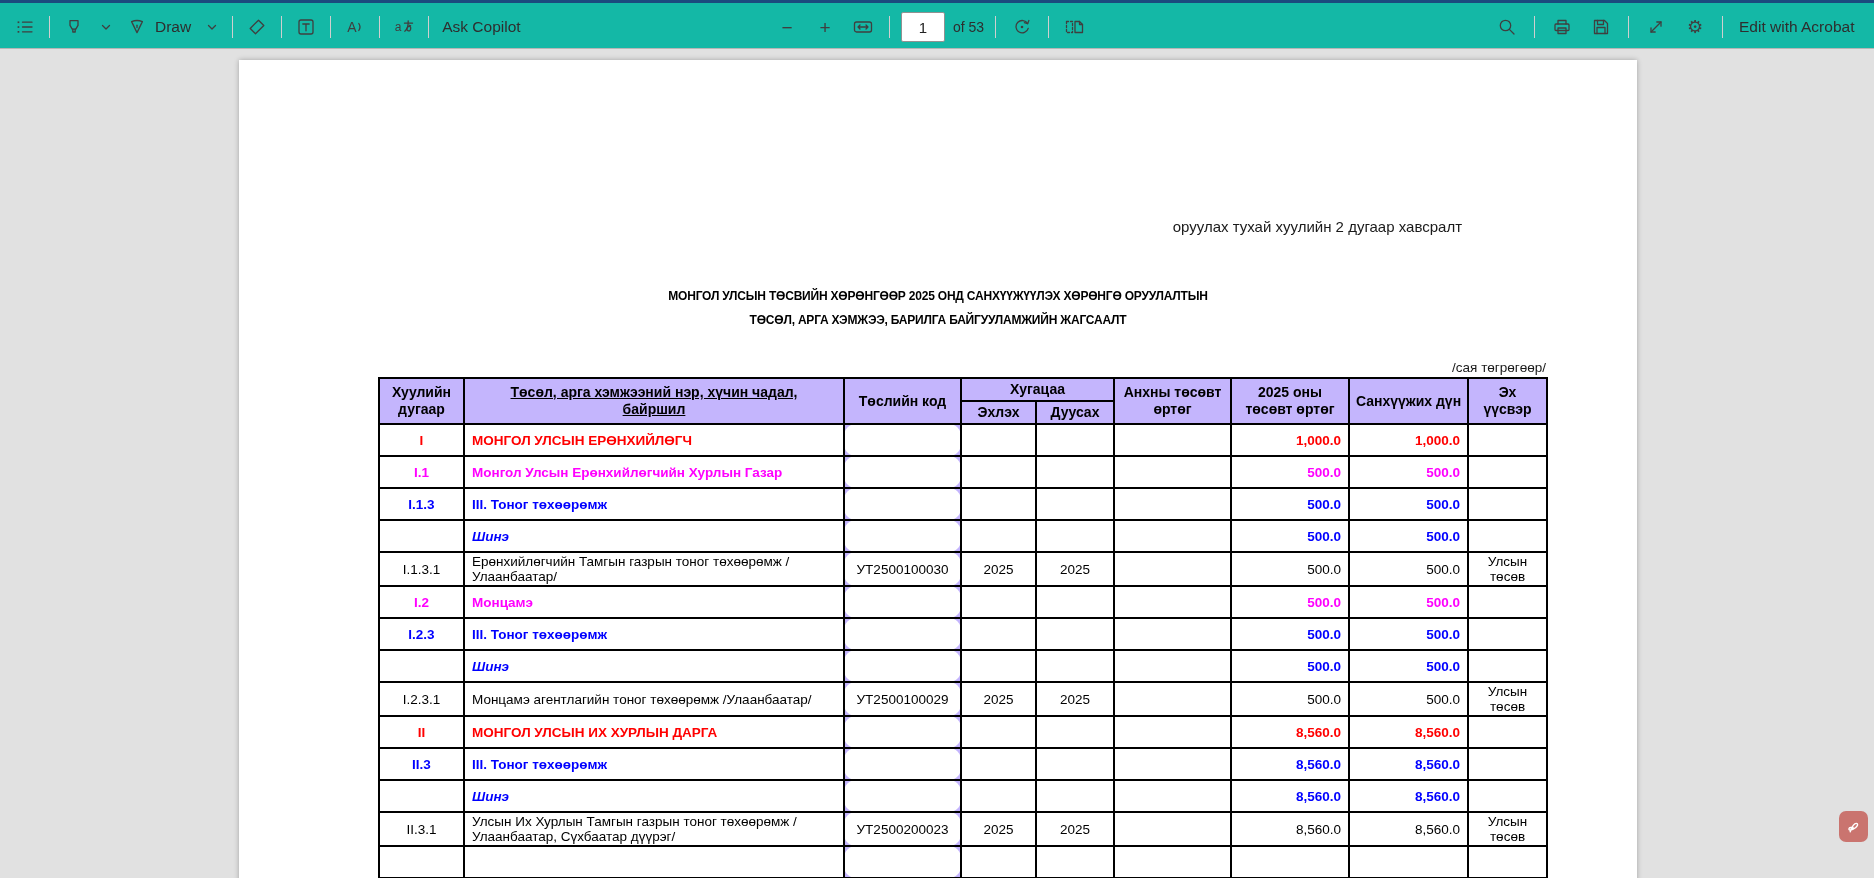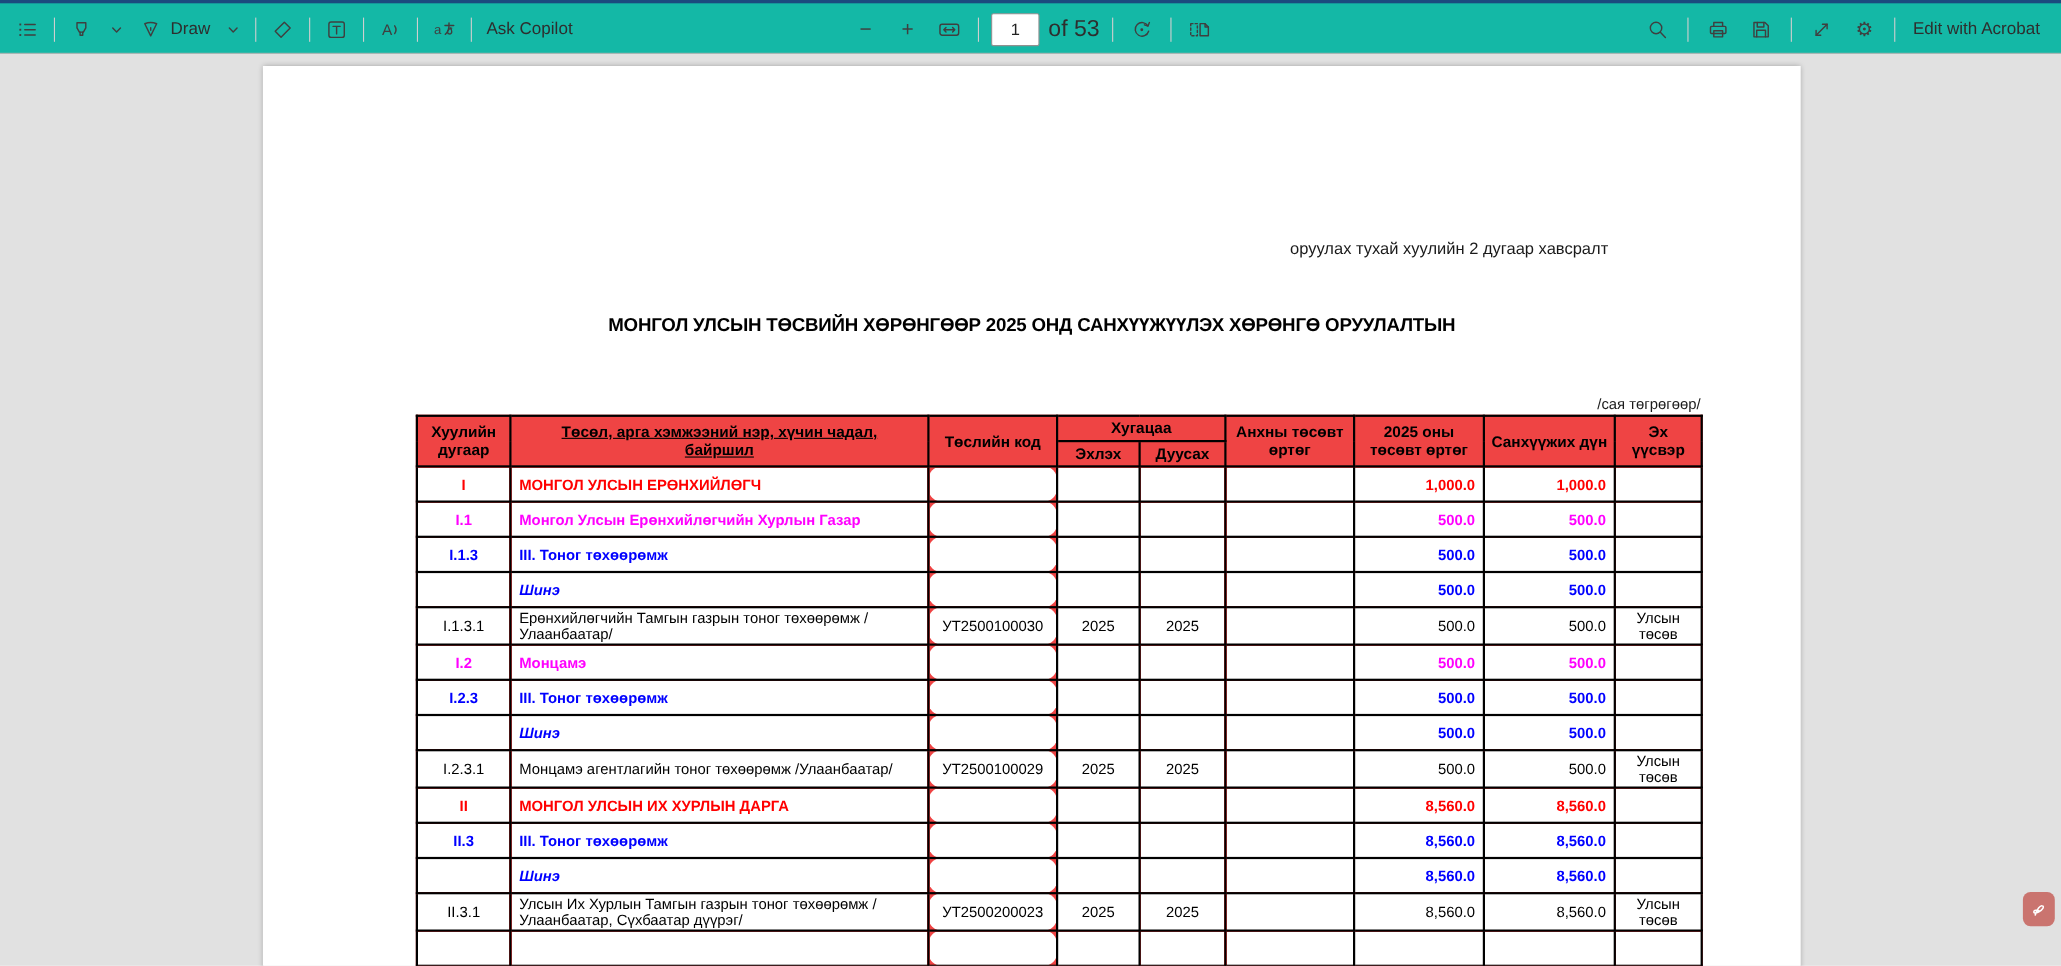--- a/index.html
+++ b/index.html
@@ -30,45 +30,45 @@
   }
   .tb-sep { width:1px; height:22px; background:#cfcfcf; margin:0 3px; flex:0 0 1px; }
   .ic { stroke:#3f3f3f; fill:none; stroke-width:1.3; stroke-linecap:round; stroke-linejoin:round; }
   .ic-fill { fill:#3f3f3f; stroke:none; }
   .glyph { font-size:19px; color:#3f3f3f; line-height:1; }
   .page-input {
     width:44px; height:30px; border:1px solid #919191; border-radius:2px;
     background:#fff; text-align:center; font-size:15px; color:#222;
     font-family:"Liberation Sans","DejaVu Sans",sans-serif;
   }
-  .tb-label { font-size:21px; color:#2e2e2e; }
+  .tb-label { font-size:14px; color:#2e2e2e; }
 
   
   .doc-page {
     position:absolute; left:239px; top:60px; width:1398px; height:1100px;
     background:#fff; box-shadow:0 0 5px rgba(0,0,0,.28);
   }
   .corner-note {
     position:absolute; top:156px; right:175px;
     font-size:15px; line-height:21px; color:#1a1a1a; text-align:right;
   }
   .doc-title {
     position:absolute; top:224px; left:0; width:100%;
-    text-align:center; font-weight:bold; font-size:17px; line-height:24px;
+    text-align:center; font-weight:bold; font-size:12px; line-height:24px;
     color:#000; letter-spacing:-0.2px;
   }
   .unit-note {
     position:absolute; top:300px; right:91px;
     font-size:13.5px; color:#1a1a1a;
   }
 
   
   .budget-table {
     position:absolute; left:139px; top:317px; width:1168px;
-    border-collapse:collapse; table-layout:fixed; background:#ef4444;
+    border-collapse:collapse; table-layout:fixed; background:#c4b5fd;
   }
   .budget-table th, .budget-table td {
     border:2px solid #000; overflow:hidden;
   }
   .budget-table th {
     font-size:14px; font-weight:bold; text-align:center;
     line-height:17px; padding:2px 4px; color:#000;
   }
   th.h-project { padding:2px 28px;text-decoration:underline; }
   th.h-duration { height:20px; }
@@ -245,20 +245,21 @@
 </div>
 
 <div class="doc-page">
 
   <div class="corner-note">
     <div>оруулах тухай хуулийн 2 дугаар хавсралт</div>
   </div>
 
   <div class="doc-title">
     <div>МОНГОЛ УЛСЫН ТӨСВИЙН ХӨРӨНГӨӨР 2025 ОНД САНХҮҮЖҮҮЛЭХ ХӨРӨНГӨ ОРУУЛАЛТЫН</div>
+    <div>ТӨСӨЛ, АРГА ХЭМЖЭЭ, БАРИЛГА БАЙГУУЛАМЖИЙН ЖАГСААЛТ</div>
   </div>
 
   <div class="unit-note">/сая төгрөгөөр/</div>
 
   <table class="budget-table">
     <colgroup>
       <col style="width:85px">
         <col style="width:380px">
         <col style="width:117px">
       <col style="width:75px">

